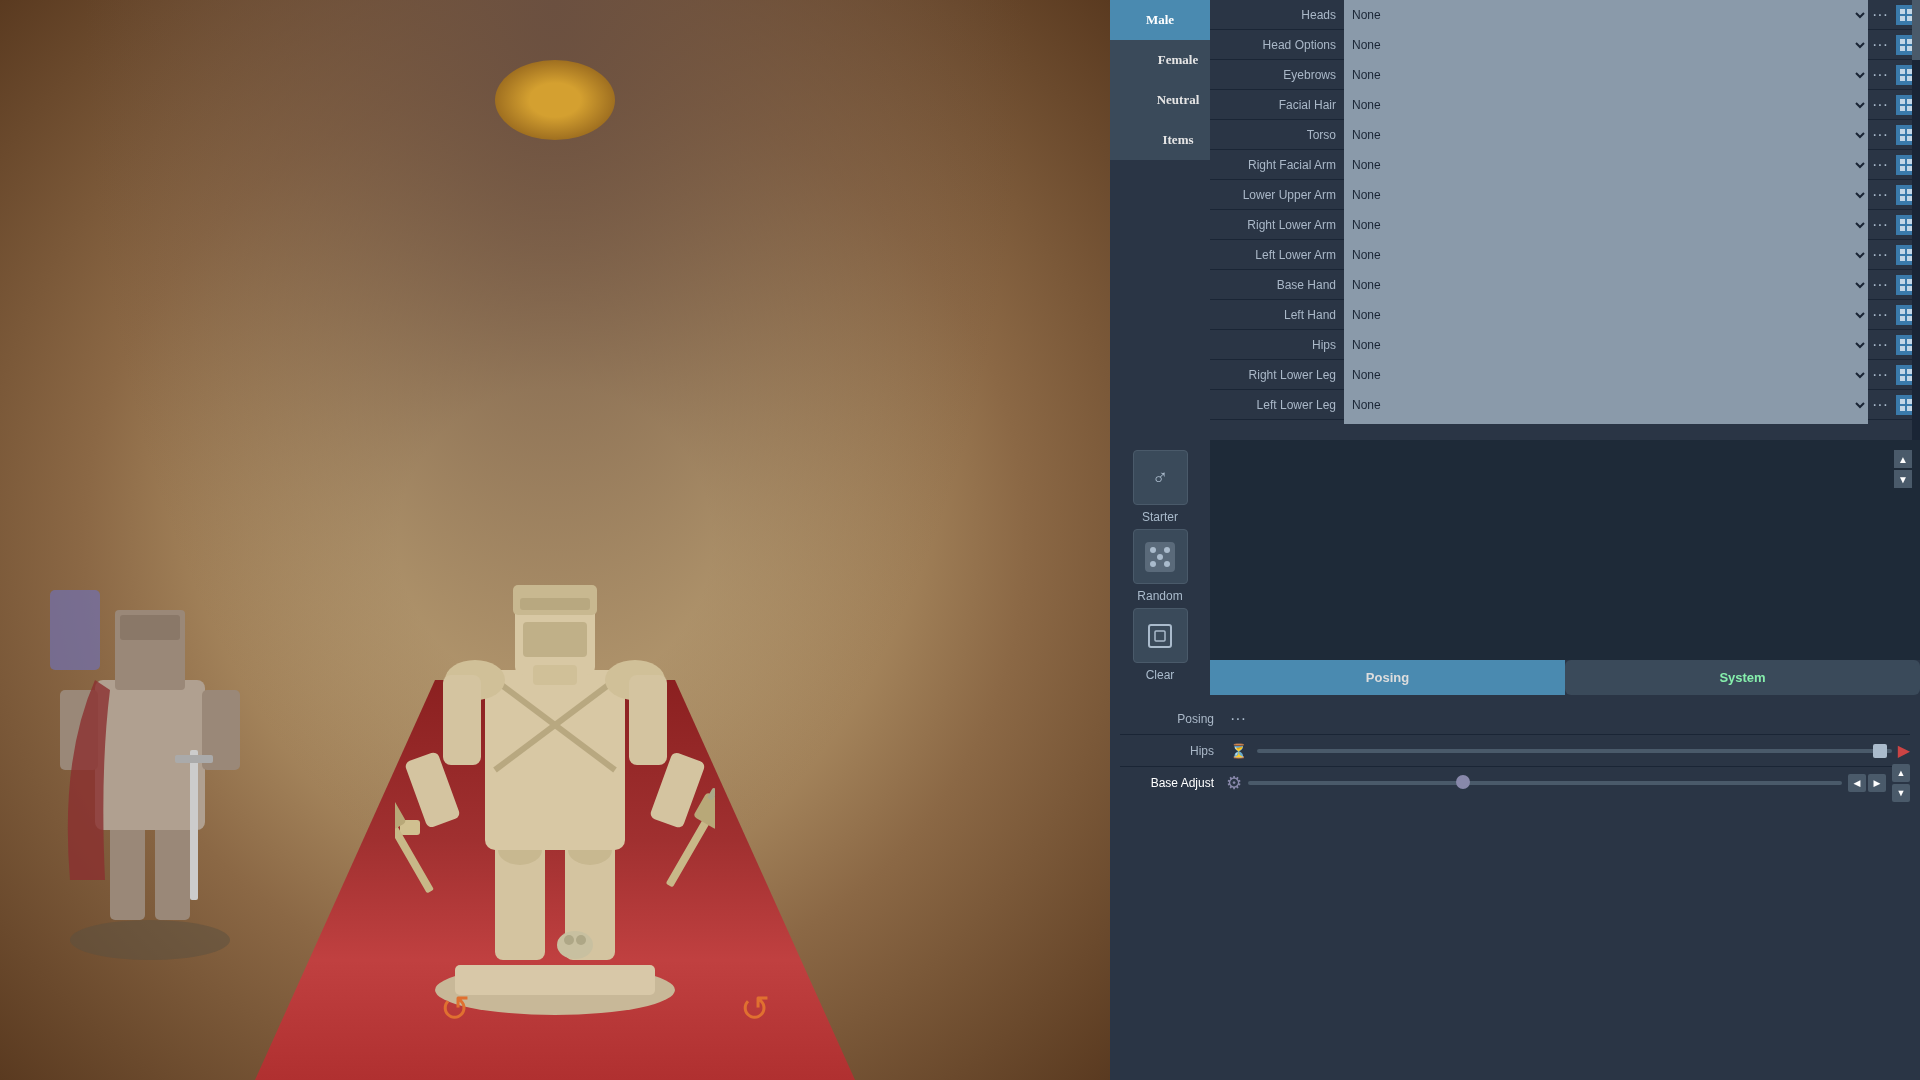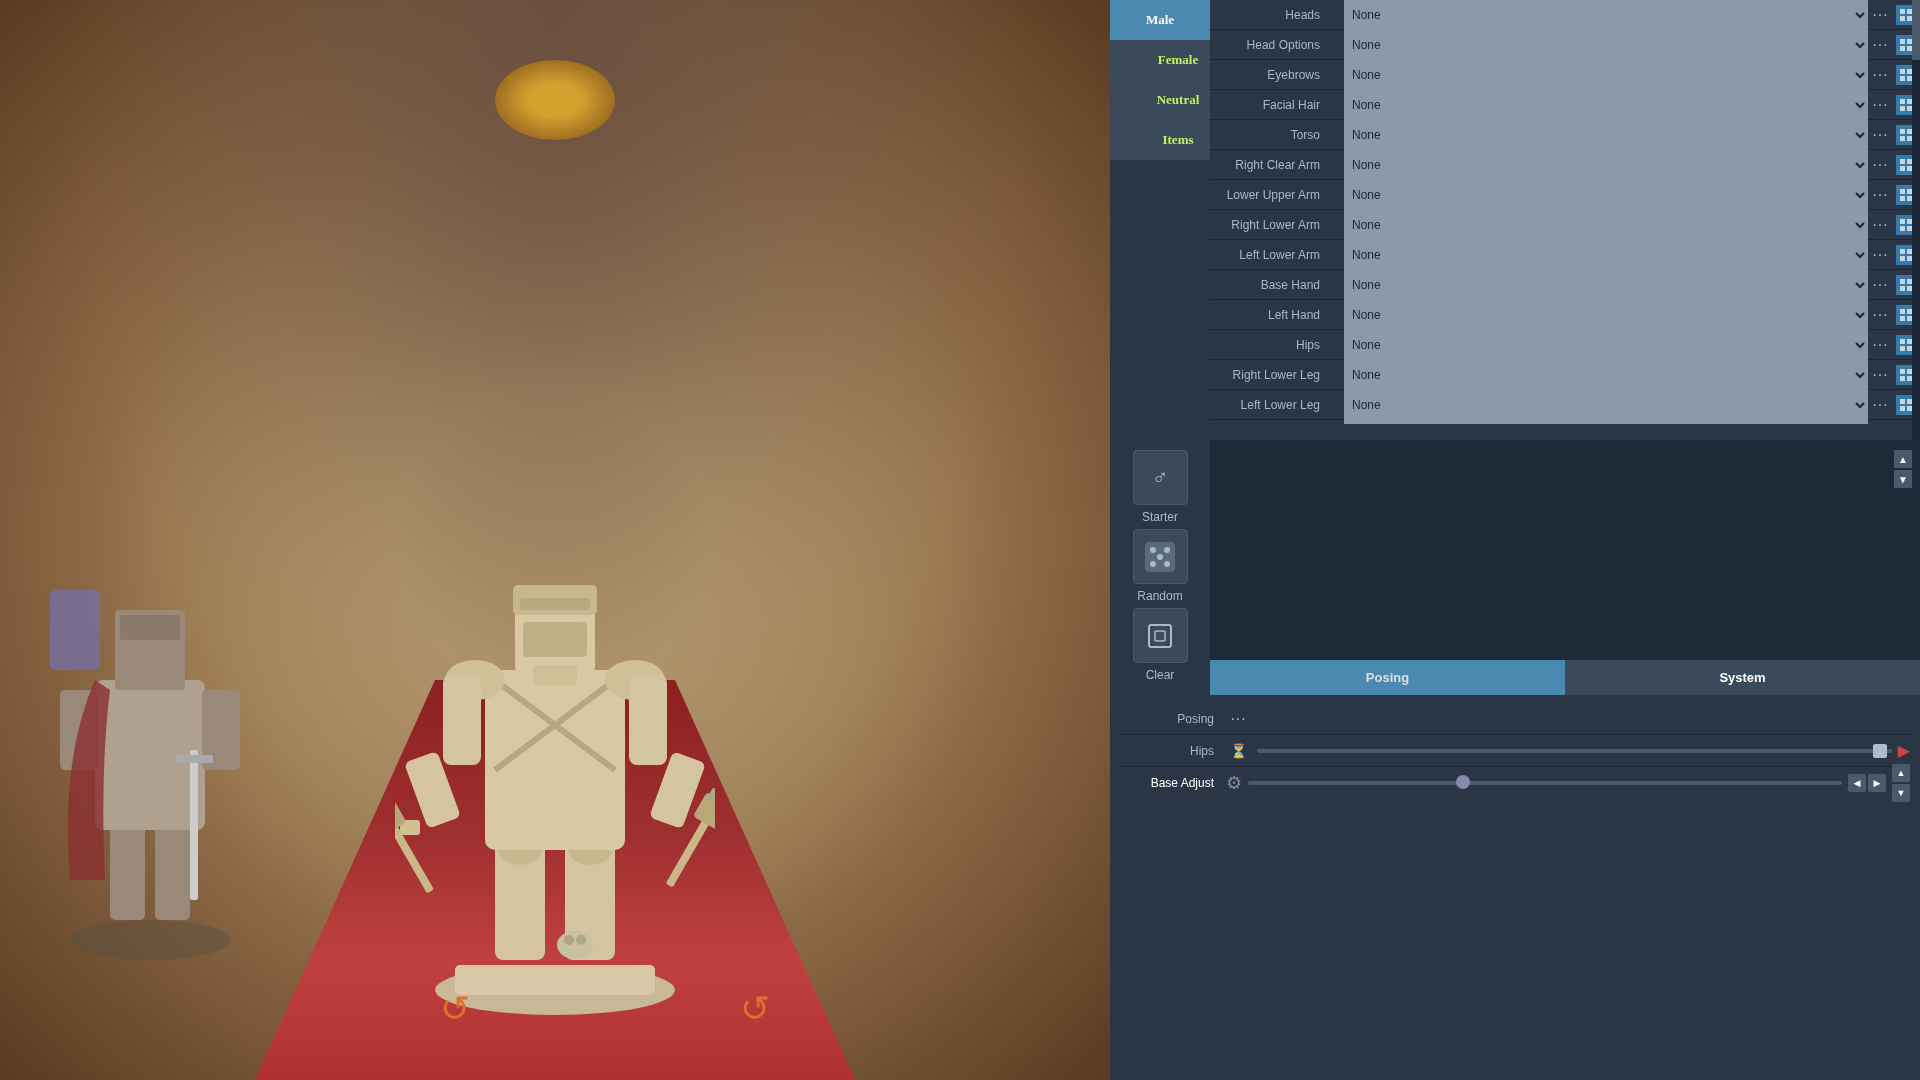--- a/index.html
+++ b/index.html
@@ -105,21 +105,21 @@
       padding: 12px 8px;
       text-align: center;
       cursor: pointer;
       font-size: 13px;
       font-weight: bold;
       border: none;
       color: #ddd;
       font-family: Liberation Serif, serif;
     }
     .tab-btn.active { background: #4a8ab0; color: white; }
-    .tab-btn.inactive { background: #3a4a5a; color: #bef264; padding-left: 44px; }
+    .tab-btn.inactive { background: #3a4a5a; color: #e5e5e5; padding-left: 44px; }
 
     
     .props-panel {
       position: absolute;
       left: 100px; top: 0;
       right: 0;
       height: 440px;
       background: #2a3545;
       overflow-y: auto;
     }
@@ -130,21 +130,21 @@
       border-bottom: 1px solid #1a2535;
       height: 30px;
       padding: 0 4px;
     }
 
     .prop-label {
       color: #aab8c8;
       font-size: 12px;
       text-align: right;
       width: 130px;
-      padding-right: 24px;
+      padding-right: 8px;
       flex-shrink: 0;
     }
 
     .prop-dropdown {
       flex: 1;
       background: #8a9aaa;
       color: #1a2535;
       font-size: 12px;
       padding: 2px 4px;
       height: 38px;
@@ -255,21 +255,21 @@
       flex: 1;
       padding: 8px;
       text-align: center;
       cursor: pointer;
       font-size: 13px;
       font-weight: bold;
       border: none;
       color: #ddd;
     }
     .tab-btn-bottom.active { background: #4a8ab0; }
-    .tab-btn-bottom.inactive { background: #3a4a5a; color: #ffffff; }
+    .tab-btn-bottom.inactive { background: #3a4a5a; color: #86efac; border-radius: 6px; }
 
     
     .bottom-panel {
       position: absolute;
       left: 0; top: 695px;
       right: 0;
       bottom: 0;
       background: #2a3545;
       padding: 8px 10px 8px 10px;
     }
@@ -605,21 +605,21 @@
         <div class="prop-grid-icon">
           <svg width="12" height="12" viewBox="0 0 12 12">
             <rect x="0" y="0" width="5" height="5" fill="white" opacity="0.7"></rect>
             <rect x="7" y="0" width="5" height="5" fill="white" opacity="0.7"></rect>
             <rect x="0" y="7" width="5" height="5" fill="white" opacity="0.7"></rect>
             <rect x="7" y="7" width="5" height="5" fill="white" opacity="0.7"></rect>
           </svg>
         </div>
       </div>
       <div class="prop-row">
-        <div class="prop-label">Right Clear Arm</div>
+        <div class="prop-label">Right Facial Arm</div>
         <select class="prop-dropdown"><option>None</option></select>
         <span class="prop-dots">···</span>
         <div class="prop-grid-icon">
           <svg width="12" height="12" viewBox="0 0 12 12">
             <rect x="0" y="0" width="5" height="5" fill="white" opacity="0.7"></rect>
             <rect x="7" y="0" width="5" height="5" fill="white" opacity="0.7"></rect>
             <rect x="0" y="7" width="5" height="5" fill="white" opacity="0.7"></rect>
             <rect x="7" y="7" width="5" height="5" fill="white" opacity="0.7"></rect>
           </svg>
         </div>

